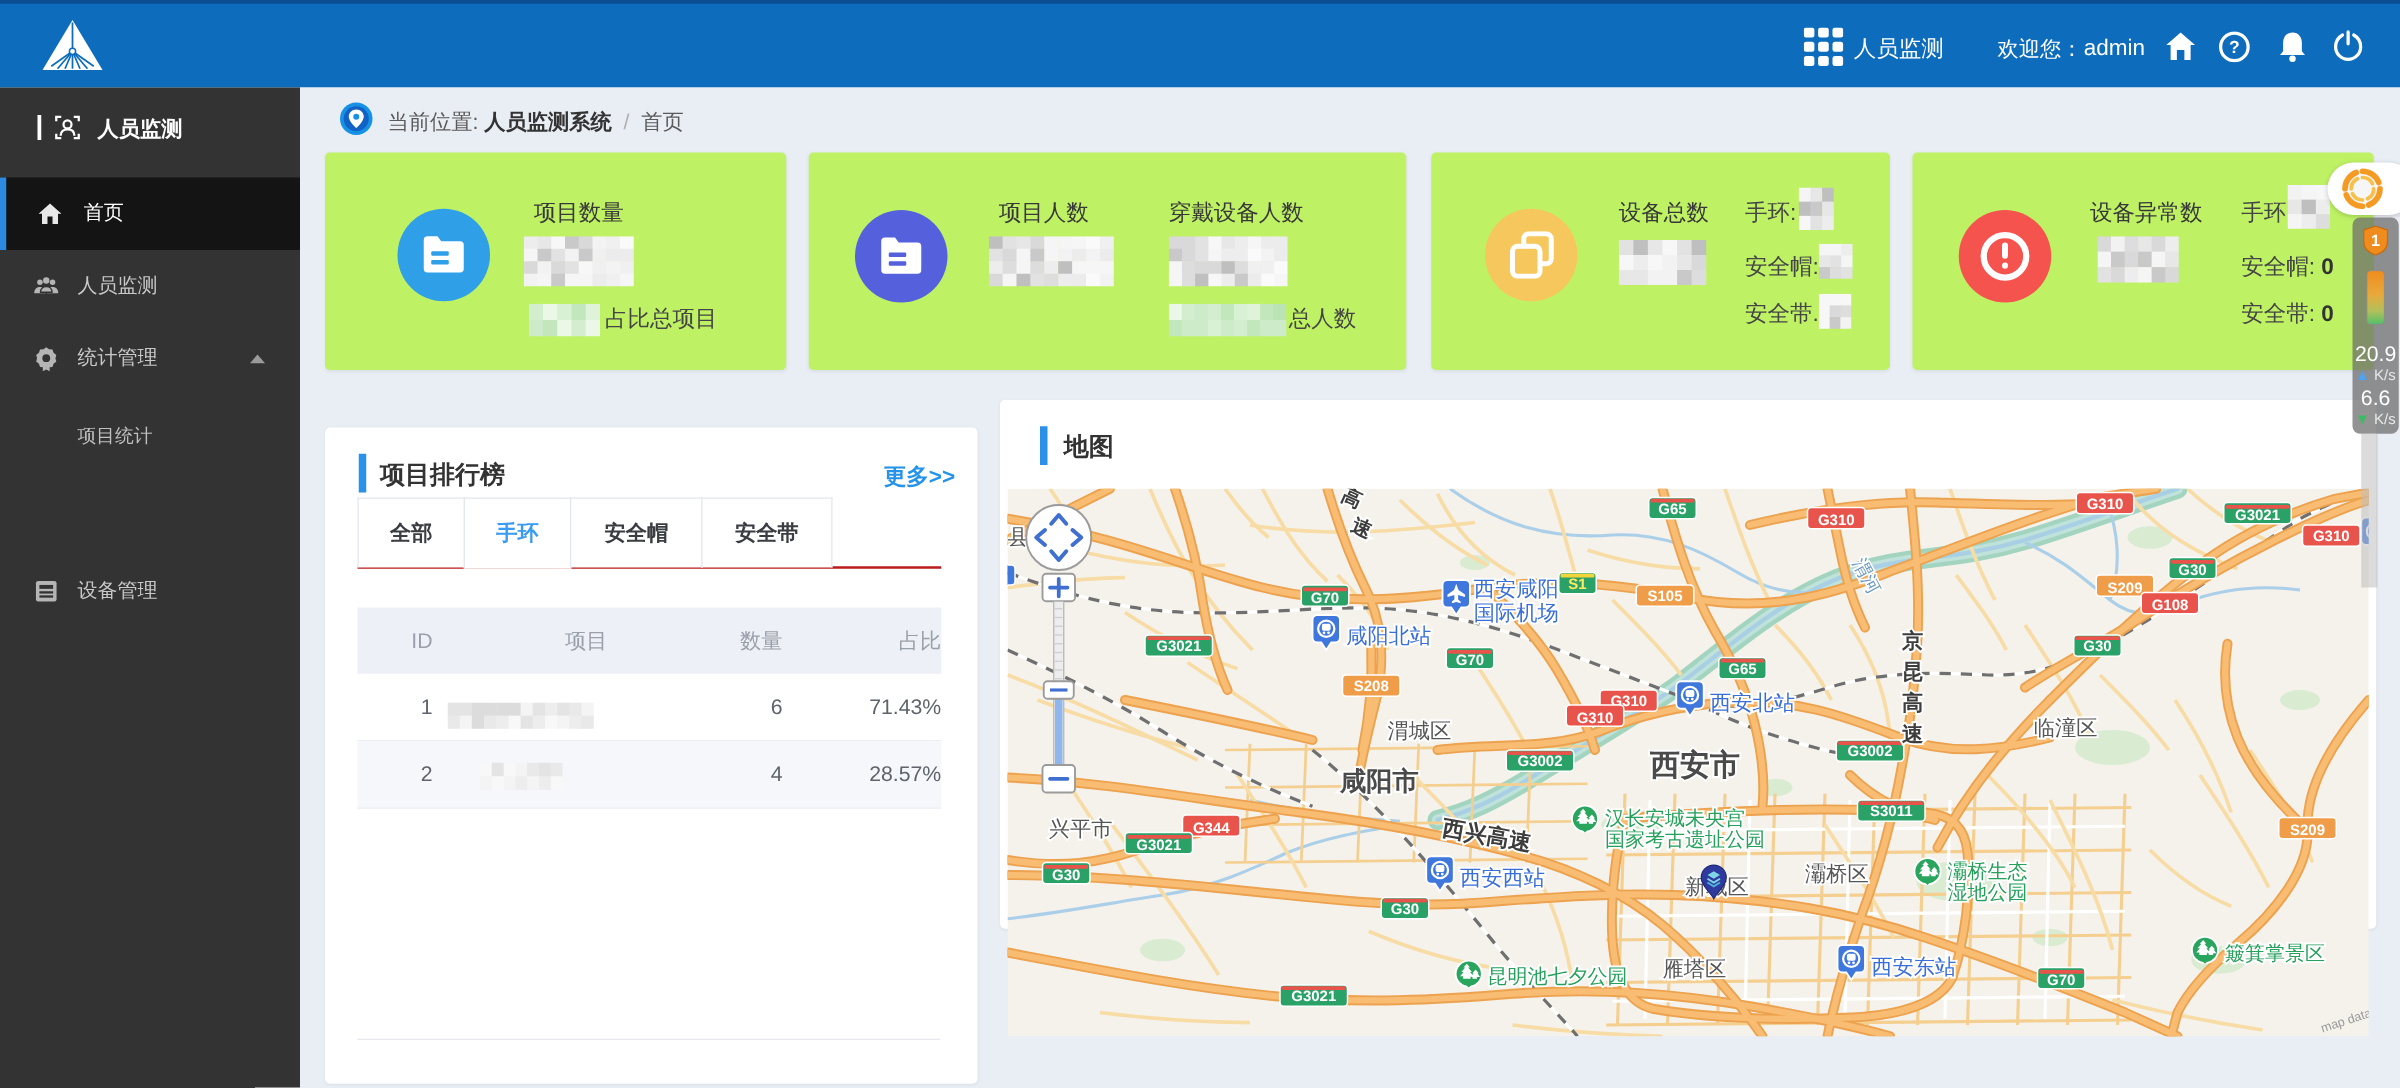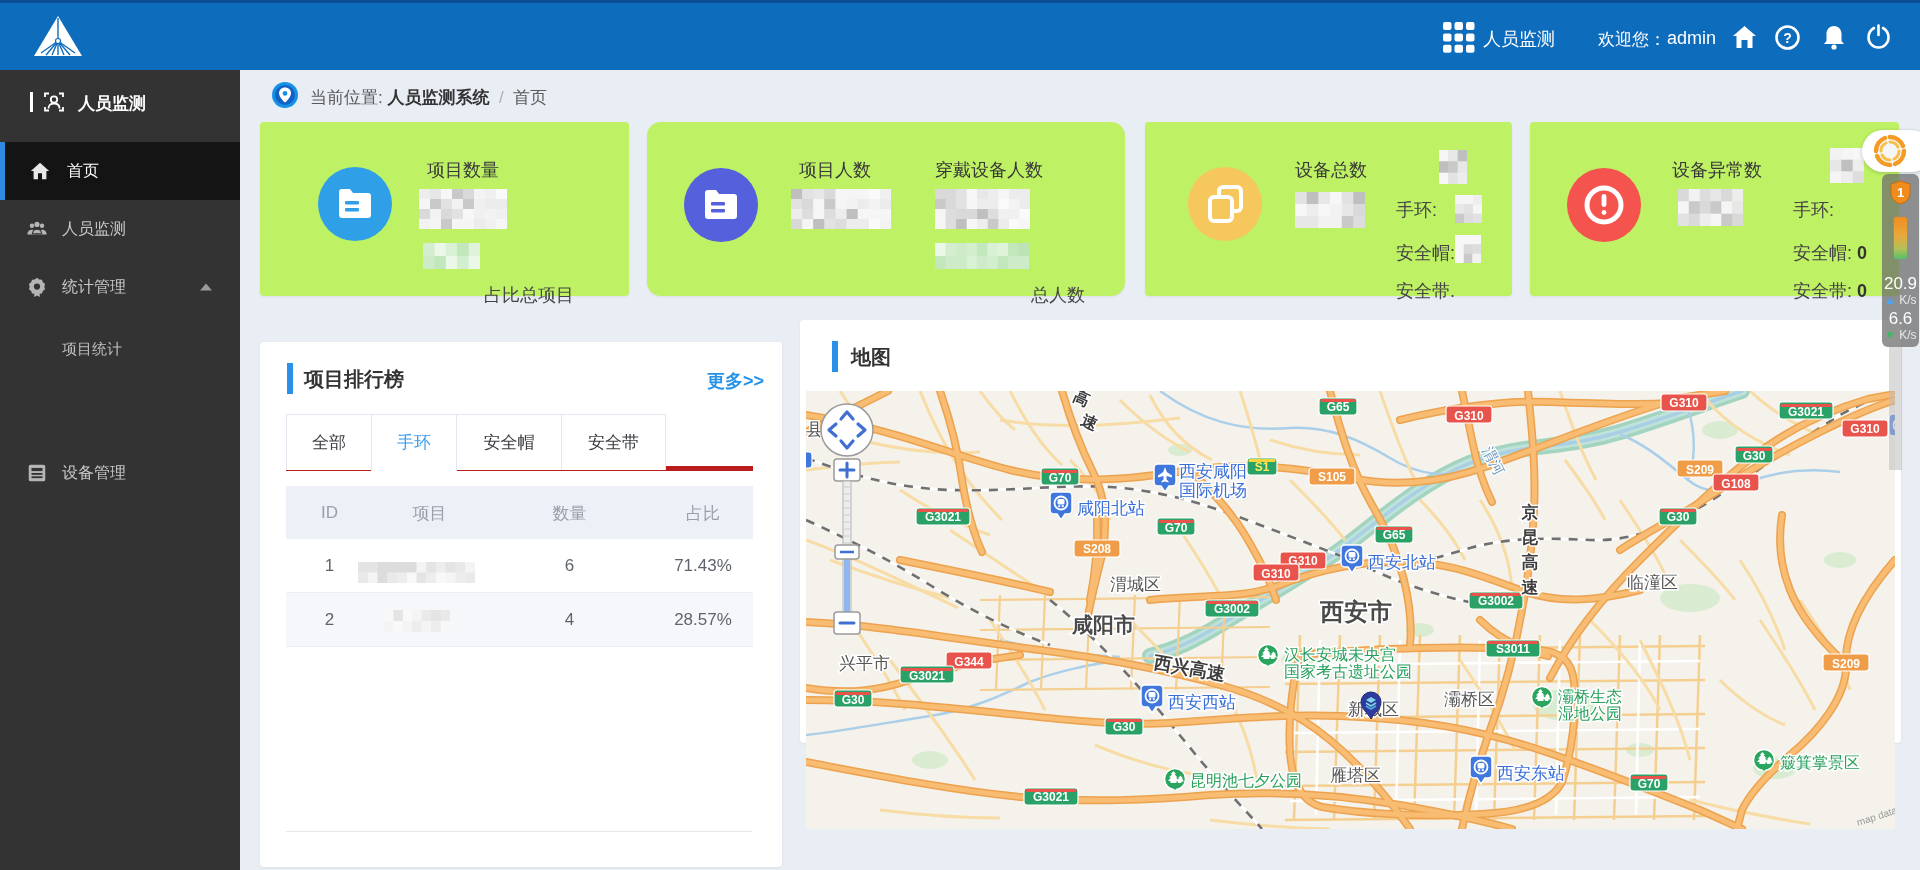--- a/index.html
+++ b/index.html
@@ -12,26 +12,26 @@
 .menu-item { position:absolute; left:0; width:240px; height:58px; color:#c8c8c8; font-size:16px; }
 .menu-item .txt { position:absolute; left:62px; top:50%; transform:translateY(-50%); }
 .menu-item .mic { position:absolute; left:26px; top:50%; transform:translateY(-50%); width:22px; height:22px; }
 .menu-item .caret { position:absolute; right:28px; top:50%; transform:translateY(-50%); width:0; height:0; }
 .caret.up { border-left:6px solid transparent; border-right:6px solid transparent; border-bottom:7px solid #9a9a9a; }
 .caret.down { border-left:6px solid transparent; border-right:6px solid transparent; border-top:7px solid #9a9a9a; }
 #content { position:absolute; left:240px; top:70px; width:1680px; height:800px; background:#e9edf4; }
 .card { position:absolute; top:52px; height:174px; background:#bef264; border-radius:4px; box-shadow:0 1px 3px rgba(0,0,0,.06); }
 .bigcirc { position:absolute; width:74px; height:74px; border-radius:50%; }
 .stat-title { position:absolute; top:36px; font-size:18px; color:#383838; }
-.stat-lab { position:absolute; font-size:18px; color:#454545;margin-top:40px; }
+.stat-lab { position:absolute; font-size:18px; color:#454545; }
 .panel { position:absolute; top:250px; background:#fff; border-radius:4px; box-shadow:0 1px 3px rgba(0,0,0,.06); }
 .ptitle { position:absolute; font-size:20px; font-weight:bold; color:#333; }
 .pbar { position:absolute; width:6px; height:31px; background:#2b90e8; }
 .tab { position:absolute; top:0; height:56px; line-height:56px; text-align:center; font-size:17px; color:#3a3d42; background:#fff; border:1px solid #e2e6ee; border-bottom:none; }
-.thc { position:absolute; top:50%; transform:translateY(-50%); text-align:center; display:inline-block;padding-left:27px; }
+.thc { position:absolute; top:50%; transform:translateY(-50%); text-align:right; display:inline-block;padding-left:27px; }
 .trow { left:26px; width:467px; height:54px; font-size:17px; color:#5f646c; border-bottom:1px solid #ebeef5; }
 </style>
 </head>
 <body>
 <div id="header">
   <div class="abs" style="left:0; top:0; width:1920px; height:3px; background:#0a4e91;"></div>
   <svg class="abs" style="left:33px; top:15px;" width="50" height="42" viewBox="0 0 50 42">
     <path d="M25 1 L49 41 L1 41 Z" fill="#fff"></path>
     <g stroke="#0d6cbc" stroke-width="1.4" fill="none">
       <line x1="25" y1="3" x2="25" y2="26"></line>
@@ -182,21 +182,21 @@
         <rect x="34.2" y="0.0" width="11.9" height="13.5" fill="#c2e7bc"></rect>
         <rect x="45.6" y="0.0" width="11.9" height="13.5" fill="#dff3da"></rect>
         <rect x="0.0" y="13.0" width="11.9" height="13.5" fill="#cdebc8"></rect>
         <rect x="11.4" y="13.0" width="11.9" height="13.5" fill="#c2e7bc"></rect>
         <rect x="22.8" y="13.0" width="11.9" height="13.5" fill="#ebf8e7"></rect>
         <rect x="34.2" y="13.0" width="11.9" height="13.5" fill="#d2eecf"></rect>
         <rect x="45.6" y="13.0" width="11.9" height="13.5" fill="#ebf8e7"></rect>
       </svg>
     <div class="stat-lab" style="left:224px; top:121px;">占比总项目</div>
   </div>
-  <div class="card" style="left:407px; width:478px;border-radius:14px;">
+  <div class="card" style="left:407px; width:478px;">
     <div class="bigcirc" style="left:37px; top:46px; background:#5560dd;">
       <svg style="position:absolute;left:19px;top:21px;" width="36" height="32" viewBox="0 0 36 32">
           <path d="M2 4 a3 3 0 0 1 3-3 L13 1 L16 5 L31 5 a3 3 0 0 1 3 3 L34 27 a3 3 0 0 1 -3 3 L5 30 a3 3 0 0 1 -3-3 Z" fill="#fff"></path>
           <rect x="8" y="13" width="14" height="3.6" rx="1" fill="#5560dd"></rect>
           <rect x="8" y="20" width="14" height="3.6" rx="1" fill="#5560dd"></rect>
         </svg>
     </div>
     <div class="stat-title" style="left:152px;">项目人数</div>
     <svg class="abs" style="left:144px; top:67px;" width="100" height="40" viewBox="0 0 100 40">
         <rect x="0.0" y="0.0" width="11.6" height="10.5" fill="#bfbfbf"></rect>
@@ -403,21 +403,21 @@
         <rect x="11.3" y="23.3" width="11.8" height="12.2" fill="#ededed"></rect>
         <rect x="22.7" y="23.3" width="11.8" height="12.2" fill="#dddddd"></rect>
       </svg>
     <div class="stat-lab" style="left:263px; top:79px;">安全帽: <b style="color:#333;">0</b></div>
     <div class="stat-lab" style="left:263px; top:117px;">安全带: <b style="color:#333;">0</b></div>
   </div>
   <div class="panel" style="left:20px; width:522px; height:525px;margin-top:22px;">
     <div class="pbar" style="left:27px; top:21px;"></div>
     <div class="ptitle" style="left:44px; top:24px;">项目排行榜</div>
     <div class="abs" style="left:447px; top:27px; font-size:18px; font-weight:bold; color:#2493e9;">更多&gt;&gt;</div>
-    <div class="abs" style="left:26px; top:72px; width:467px; height:57px; border-bottom:5px solid #b91c1c;">
+    <div class="abs" style="left:26px; top:56px; width:467px; height:57px; border-bottom:2px solid #b91c1c;font-weight:bold;">
       <div class="tab" style="left:0; width:86px;">全部</div>
       <div class="tab" style="left:85px; width:86px; height:57px; color:#3a9cf0;">手环</div>
       <div class="tab" style="left:170px; width:106px;">安全帽</div>
       <div class="tab" style="left:275px; width:105px;">安全带</div>
     </div>
     <div class="abs" style="left:26px; top:144px; width:467px; height:53px; background:#edf0f6; color:#9aa0ab; font-size:17px;">
       <span class="thc" style="left:0; width:60px;">ID</span>
         <span class="thc" style="left:60px; width:140px;">项目</span>
         <span class="thc" style="left:200px; width:140px;">数量</span>
         <span class="thc" style="left:340px; width:127px;">占比</span>

